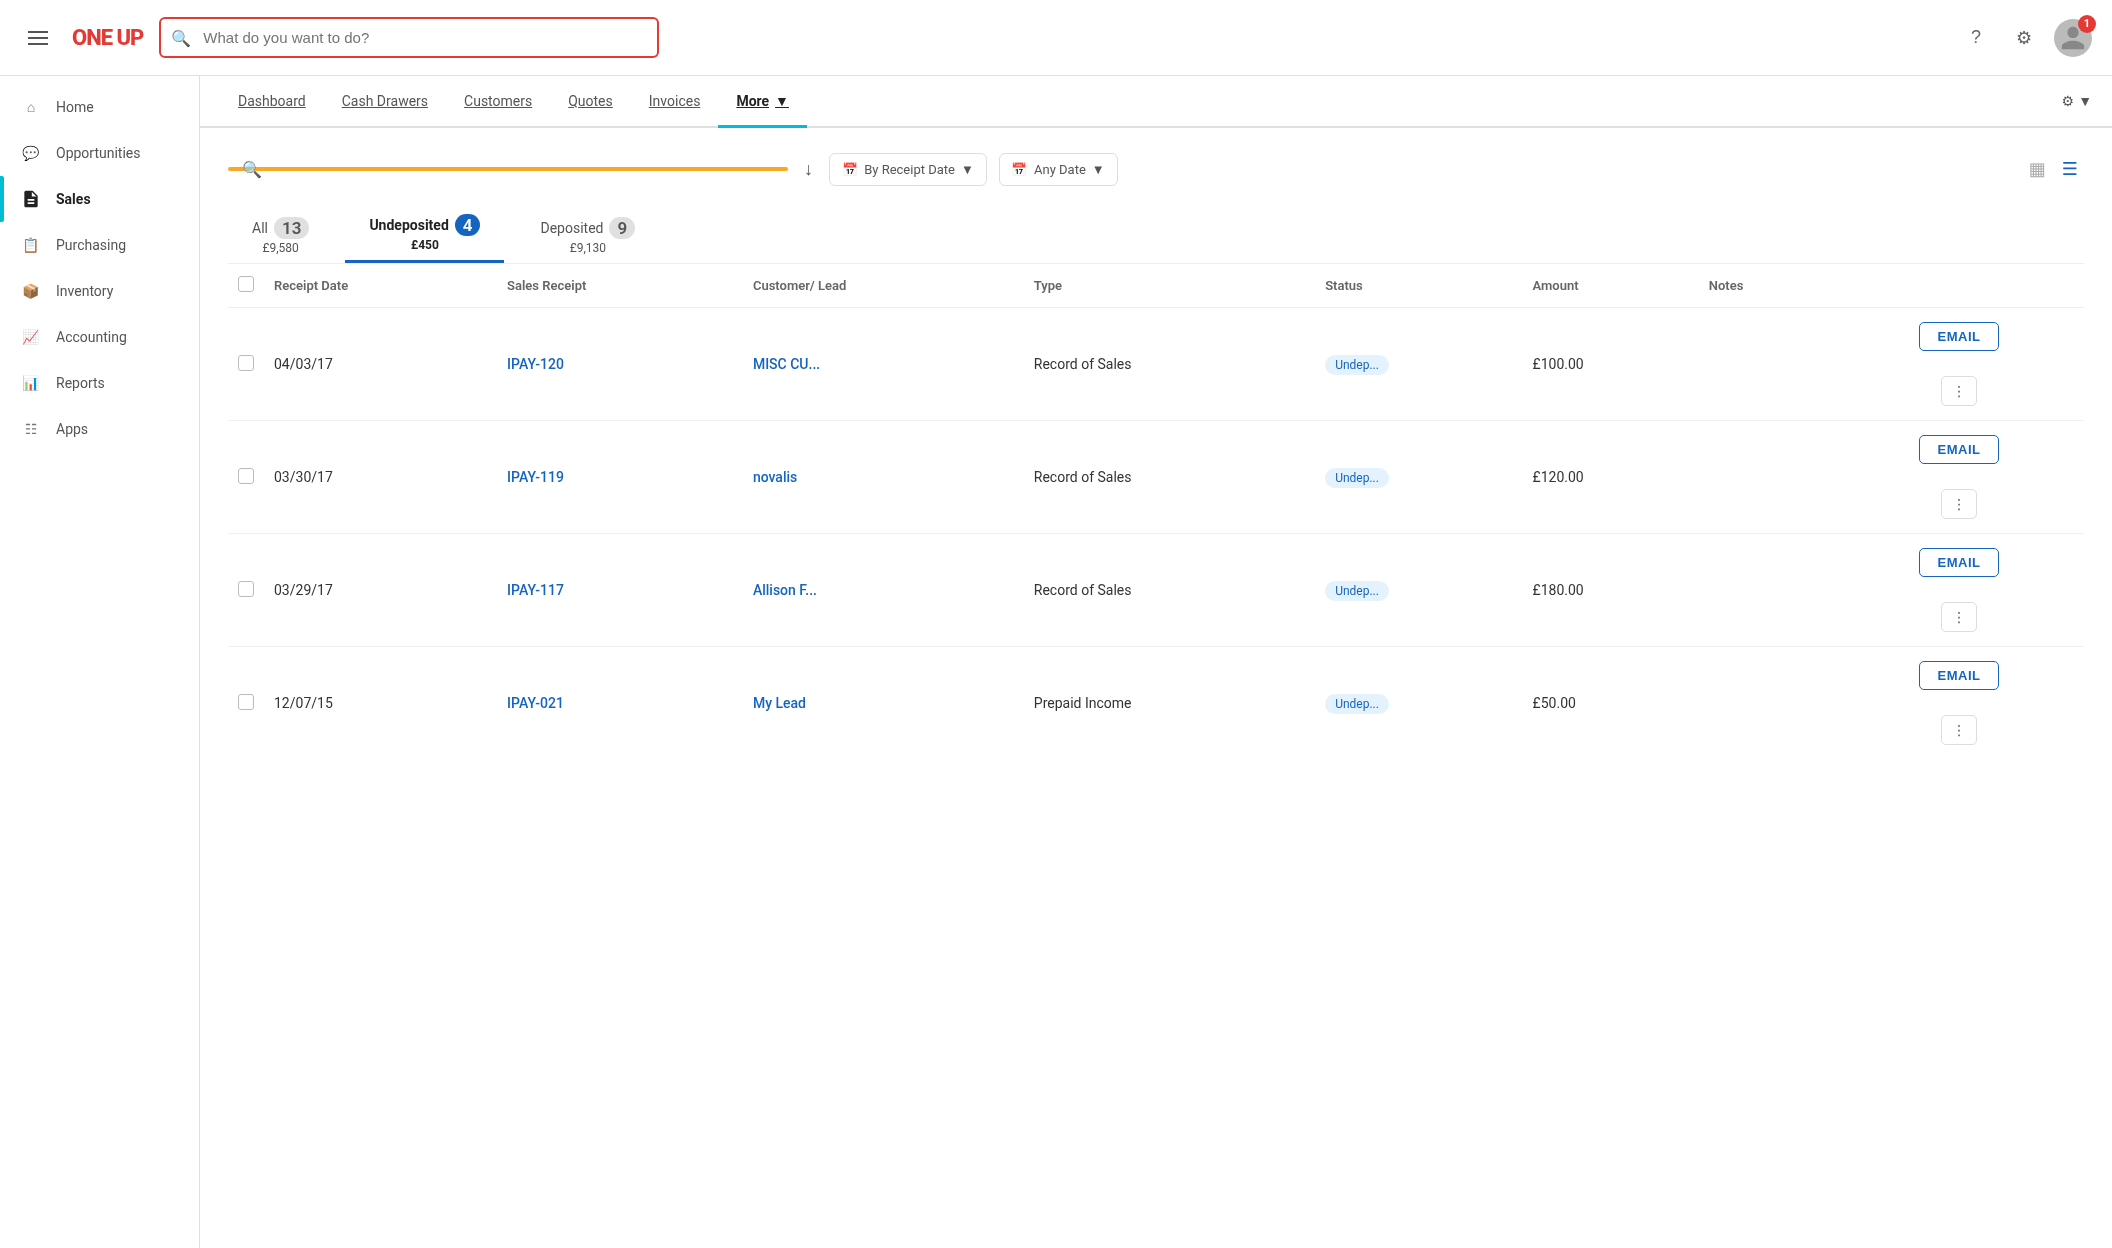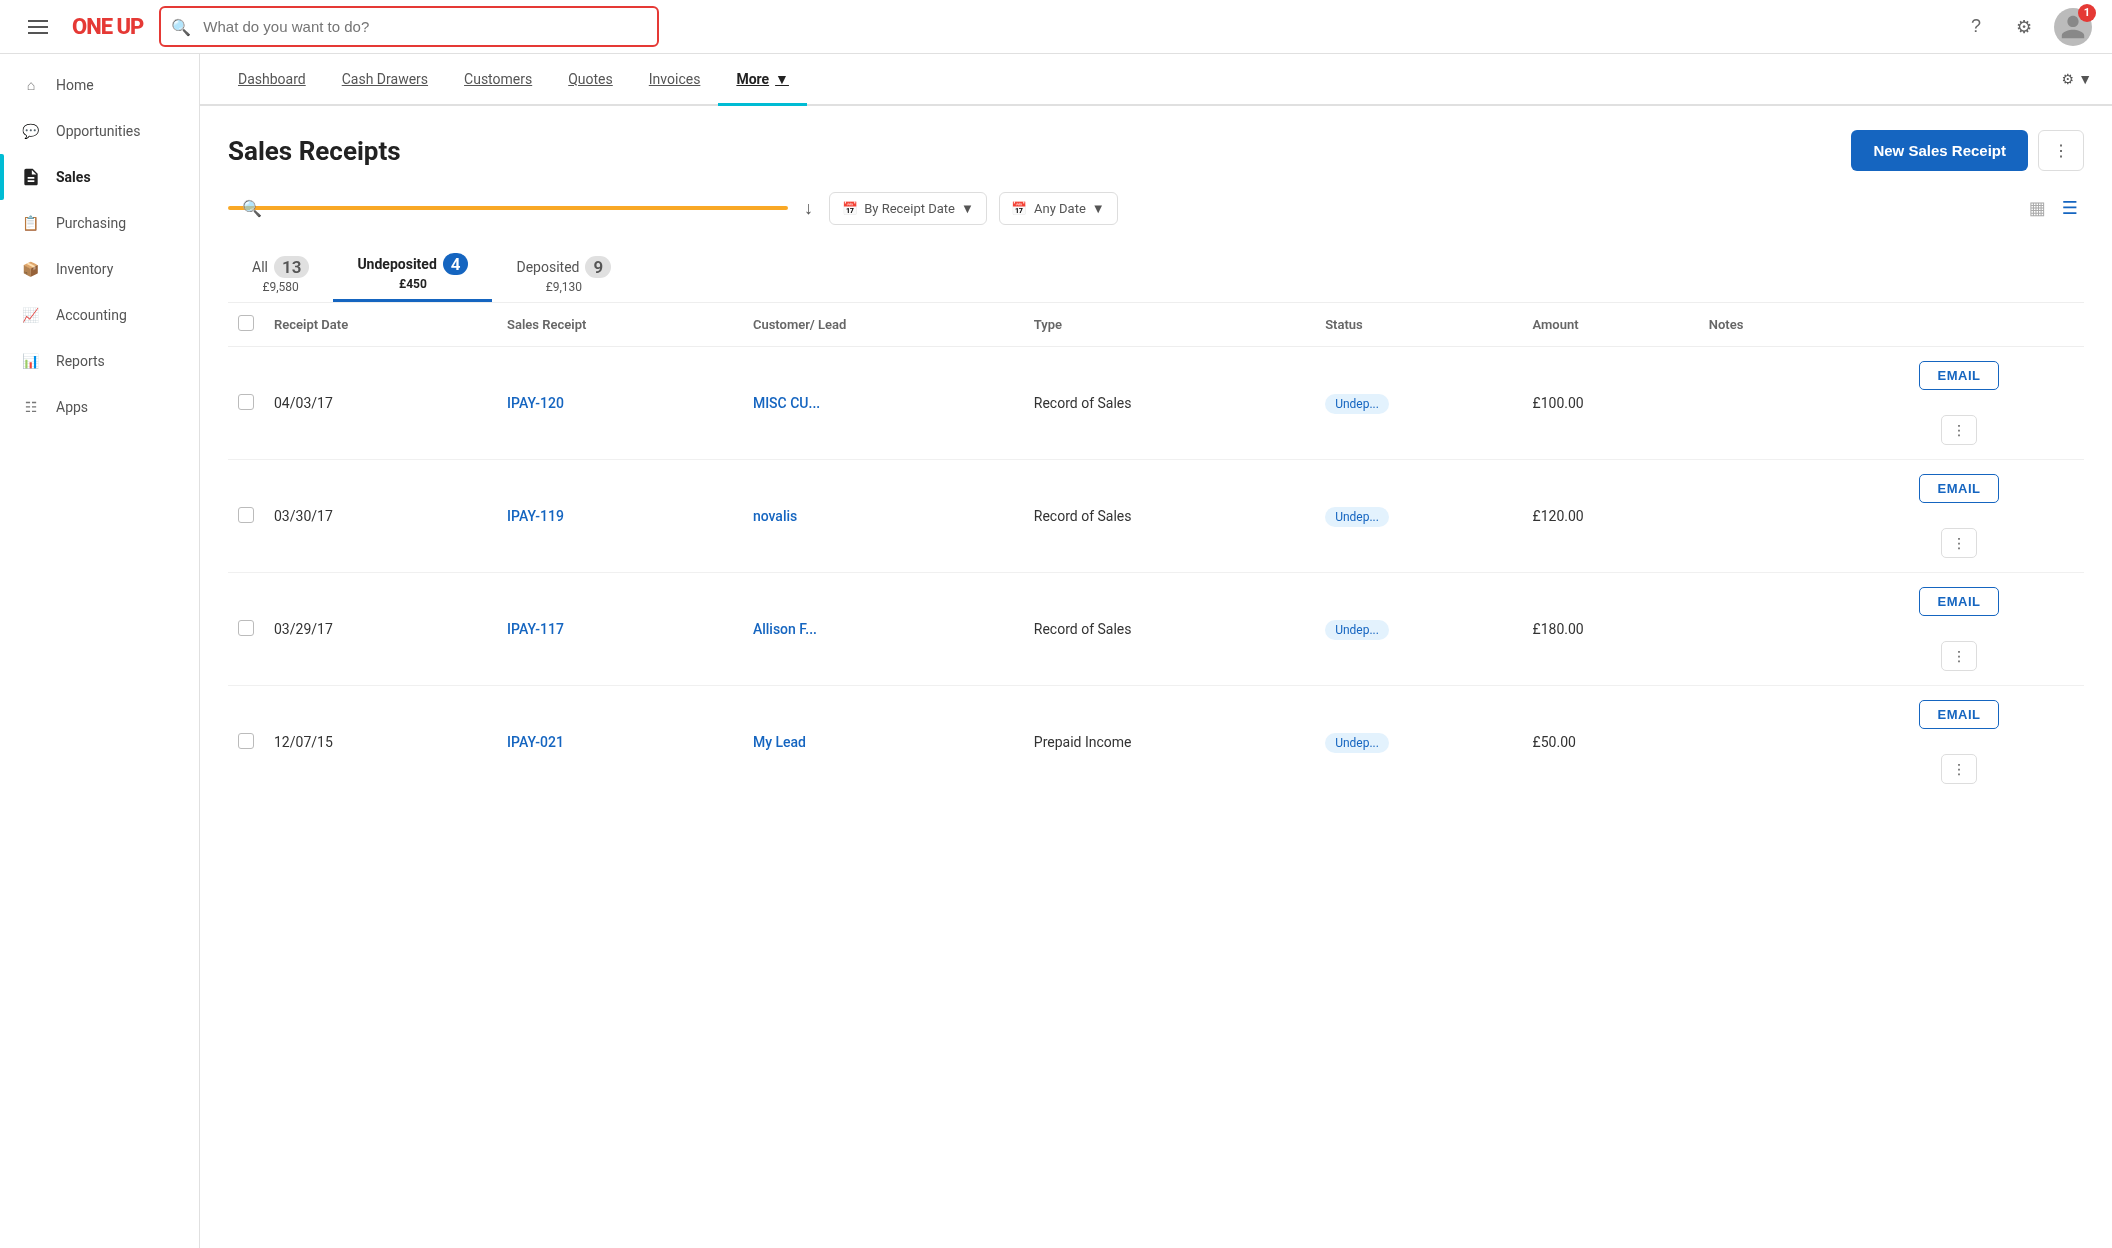--- a/index.html
+++ b/index.html
@@ -1,20 +1,20 @@
 <!DOCTYPE html>
 <html><head>
   <meta charset="utf-8">
   <style>
     * { box-sizing: border-box; margin: 0; padding: 0; }
     body { font-family: -apple-system, BlinkMacSystemFont, 'Segoe UI', Roboto, sans-serif; background: #f5f5f5; color: #333; }
 
     
     .app-container { display: flex; flex-direction: column; height: 100vh; }
-    .top-bar { display: flex; align-items: center; background: #fff; border-bottom: 1px solid #e0e0e0; padding: 0 20px; height: 54px; gap: 16px; z-index: 10; }
+    .top-bar { display: flex; align-items: center; background: #fff; border-bottom: 1px solid #e0e0e0; padding: 0 20px; height: 76px; gap: 16px; z-index: 10; }
     .main-area { display: flex; flex: 1; overflow: hidden; }
     .sidebar { width: 200px; background: #fff; border-right: 1px solid #e0e0e0; display: flex; flex-direction: column; padding: 8px 0; }
     .content-area { flex: 1; display: flex; flex-direction: column; overflow: hidden; }
     .nav-tabs { background: #fff; border-bottom: 2px solid #e0e0e0; display: flex; align-items: center; padding: 0 20px; height: 52px; gap: 0; }
     .page-content { flex: 1; padding: 24px 28px; overflow-y: auto; background: #fff; }
 
     
     .hamburger-btn { background: none; border: none; cursor: pointer; padding: 8px; }
     .hamburger-icon { display: flex; flex-direction: column; gap: 4px; }
     .hamburger-icon span { display: block; width: 20px; height: 2px; background: #555; }
@@ -56,21 +56,21 @@
     .search-input-wrap { flex: 1; position: relative; border: 2px solid #F9A825; border-radius: 6px; max-width: 560px; }
     .search-input-wrap input { width: 100%; border: none; padding: 10px 16px 10px 42px; font-size: 14px; color: #888; outline: none; border-radius: 6px; }
     .search-input-wrap .s-icon { position: absolute; left: 12px; top: 50%; transform: translateY(-50%); color: #aaa; }
     .sort-btn { background: none; border: none; cursor: pointer; font-size: 18px; color: #555; padding: 4px; }
     .filter-dropdown { display: flex; align-items: center; gap: 6px; border: 1px solid #ddd; border-radius: 6px; padding: 8px 12px; cursor: pointer; font-size: 13px; color: #555; background: #fff; }
     .view-btns { display: flex; gap: 4px; margin-left: auto; }
     .view-btn { background: none; border: none; cursor: pointer; padding: 6px; color: #aaa; font-size: 18px; }
     .view-btn.active { color: #1565C0; }
 
     
-    .receipt-tabs { display: flex; align-items: flex-end; gap: 0; margin-bottom: 0; border-bottom: 1px solid #eee; }
+    .receipt-tabs { display: flex; align-items: flex-end; gap: 12px; margin-bottom: 0; border-bottom: 1px solid #eee; }
     .receipt-tab { display: flex; flex-direction: column; align-items: center; padding: 8px 24px; cursor: pointer; color: #555; font-size: 14px; gap: 2px; }
     .receipt-tab .tab-label-row { display: flex; align-items: center; gap: 6px; }
     .receipt-tab .tab-count { background: #e0e0e0; color: #555; border-radius: 12px; padding: 1px 8px; font-size: 17px; font-weight: 600; }
     .receipt-tab.active .tab-count { background: #1565C0; color: #fff; }
     .receipt-tab .tab-amount { font-size: 12px; color: #555; }
     .receipt-tab.active .tab-amount { font-weight: 700; color: #222; }
     .receipt-tab.active { border-bottom: 3px solid #1565C0; color: #222; font-weight: 700; }
     .receipt-tab .tab-label { font-size: 14px; }
 
     
@@ -177,29 +177,20 @@
           </span>
         </div>
         <div class="settings-tab" style="margin-left: auto;">
           <span>⚙</span>
           <span>▼</span>
         </div>
       </div>
 
       <div class="page-content">
 
-        <div class="page-header">
-          <h1 class="page-title">Sales Receipts</h1>
-          <div class="header-actions">
-            <button class="btn-primary">New Sales Receipt</button>
-            <button class="btn-more">
-              <span>⋮</span>
-            </button>
-          </div>
-        </div>
 
         <div class="search-bar">
           <div class="search-input-wrap">
             <span class="s-icon">🔍</span>
           </div>
           <button class="sort-btn">↓</button>
           <div class="filter-dropdown">
             <span>📅</span>
             <span>By Receipt Date</span>
             <span>▼</span>

